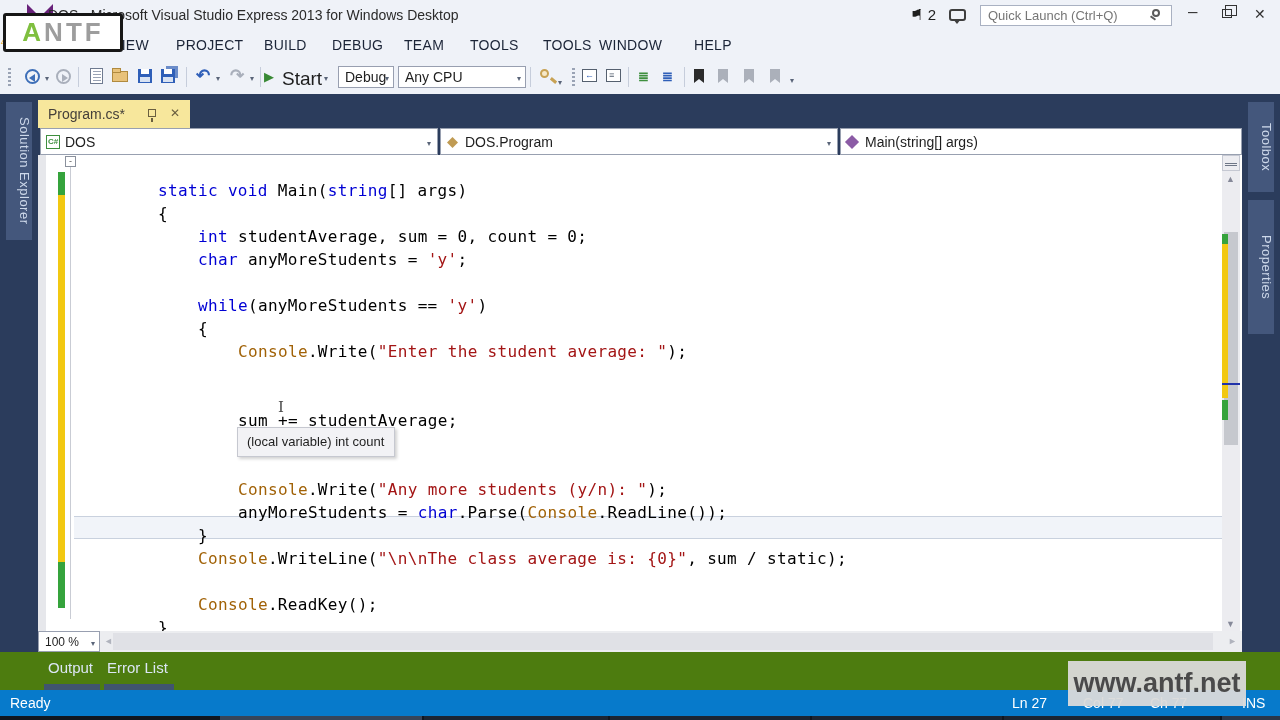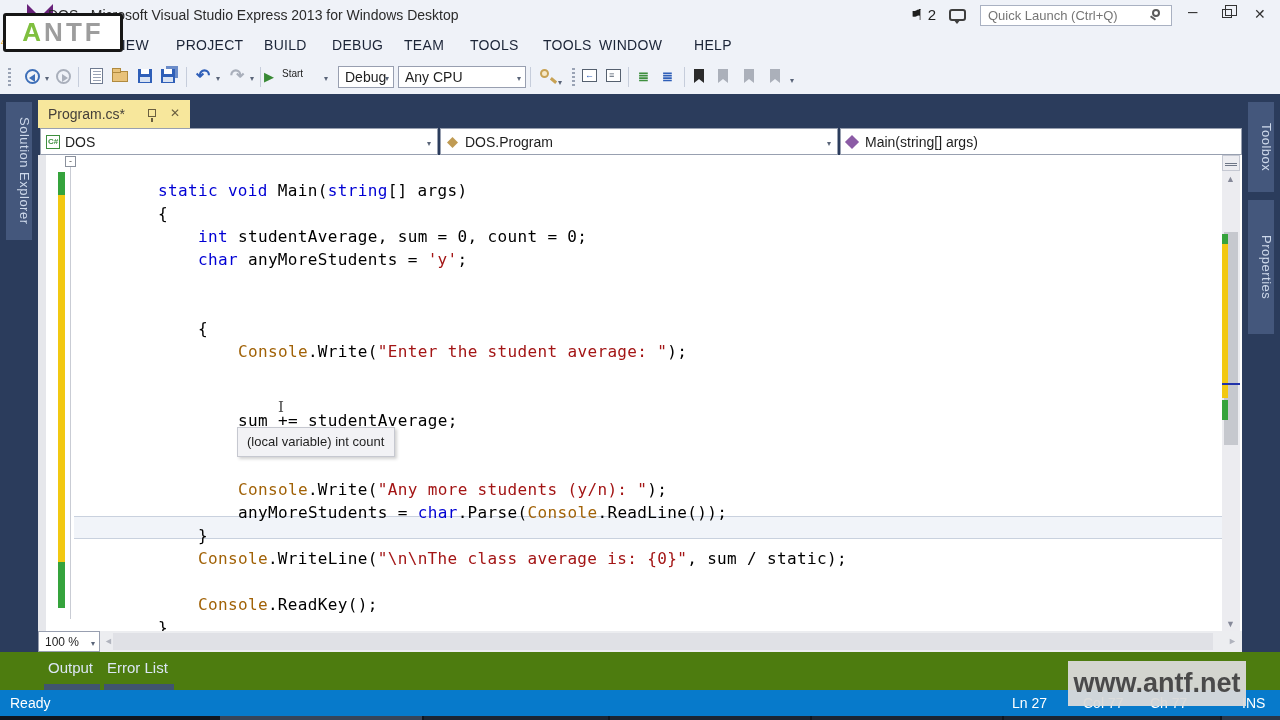--- a/index.html
+++ b/index.html
@@ -57,21 +57,21 @@
   .i-file:before { content:""; position:absolute; right:1px; top:2px; width:8px; height:1px; background:#9AA3B5; box-shadow:0 3px #9AA3B5,0 6px #9AA3B5,0 9px #9AA3B5; }
   .i-folder { position:absolute; top:11px; width:16px; height:11px; background:#E8C27A; border:1px solid #B08A3E; }
   .i-folder:before { content:""; position:absolute; left:-1px; top:-4px; width:7px; height:3px; background:#E8C27A; border:1px solid #B08A3E; }
   .i-floppy { position:absolute; top:9px; width:14px; height:14px; background:#2F5FB8; }
   .i-floppy:before { content:""; position:absolute; left:3px; top:0; width:8px; height:5px; background:#FFFFFF; }
   .i-floppy:after { content:""; position:absolute; left:2px; bottom:1px; width:10px; height:5px; background:#D8E2F2; }
   .i-floppy.all { box-shadow:4px -4px 0 -1px #6B8CC9; }
   .arrowchar { position:absolute; font-size:17px; font-weight:bold; color:#2F5FB8; top:5px; }
   .arrowchar.disabled { color:#A9AFBB; }
   #start-play { left:264px; top:9px; font-size:13px; color:#388934; }
-  #start-label { left:282px; top:8px; font-size:10px; color:#1E1E1E; }
+  #start-label { left:282px; top:8px; font-size:19px; color:#1E1E1E; }
   .combo { position:absolute; top:6px; height:22px; background:#FFFFFF; border:1px solid #989FB0; font-size:14px;
     color:#1E1E1E; padding:2px 0 0 6px; white-space:nowrap; overflow:hidden; }
   .combo .ccaret { position:absolute; right:4px; top:7px; font-size:8px; color:#5A6579; }
   .i-find { position:absolute; top:9px; width:9px; height:9px; border:2px solid #C8A254; border-radius:50%; background:#F7E9C8; }
   .i-find:after { content:""; position:absolute; left:8px; top:8px; width:7px; height:3px; background:#C8A254; transform:rotate(40deg); }
   .mini-rect { position:absolute; top:9px; width:15px; height:13px; border:1px solid #55606F; background:#FFF; }
   .mini-rect:before { content:"←"; position:absolute; font-size:9px; color:#2F5FB8; left:2px; top:0px; }
   .mini-rect.copy:before { content:"≡"; color:#55606F; }
   .i-lines { position:absolute; top:9px; font-size:13px; color:#3E8F3E; font-weight:bold; }
   .i-lines.blue { color:#2F5FB8; }
@@ -250,20 +250,21 @@
   <div class="changebar" style="top:40px; height:367px; background:#F2C811"></div>
   <div class="changebar" style="top:407px; height:46px; background:#35A33C"></div>
   <div class="abs" id="outline-box">-</div>
   <div class="abs" id="outline-line"></div>
   <div class="abs" id="current-line"></div>
   <div class="abs" id="code-lines" style="left:0;top:0;width:1180px;height:476px">
       <div class="code-line" style="top: -6px; left: 120px;"><span class="tok-k">static</span><span class="tok-p"> </span><span class="tok-k">void</span><span class="tok-p"> Main(</span><span class="tok-k">string</span><span class="tok-p">[] args)</span></div>
       <div class="code-line" style="top: 17px; left: 120px;"><span class="tok-p">{</span></div>
       <div class="code-line" style="top: 40px; left: 160px;"><span class="tok-k">int</span><span class="tok-p"> studentAverage, sum = 0, count = 0;</span></div>
       <div class="code-line" style="top: 63px; left: 160px;"><span class="tok-k">char</span><span class="tok-p"> anyMoreStudents = </span><span class="tok-s">'y'</span><span class="tok-p">;</span></div>
+      <div class="code-line" style="top: 109px; left: 160px;"><span class="tok-k">while</span><span class="tok-p">(anyMoreStudents == </span><span class="tok-s">'y'</span><span class="tok-p">)</span></div>
       <div class="code-line" style="top: 132px; left: 160px;"><span class="tok-p">{</span></div>
       <div class="code-line" style="top: 155px; left: 200px;"><span class="tok-t">Console</span><span class="tok-p">.Write(</span><span class="tok-s">"Enter the student average: "</span><span class="tok-p">);</span></div>
       <div class="code-line" style="top: 224px; left: 200px;"><span class="tok-p">sum += studentAverage;</span></div>
       <div class="code-line" style="top: 247px; left: 200px;"><span class="tok-p">count++;</span></div>
       <div class="code-line" style="top: 293px; left: 200px;"><span class="tok-t">Console</span><span class="tok-p">.Write(</span><span class="tok-s">"Any more students (y/n): "</span><span class="tok-p">);</span></div>
       <div class="code-line" style="top: 316px; left: 200px;"><span class="tok-p">anyMoreStudents = </span><span class="tok-k">char</span><span class="tok-p">.Parse(</span><span class="tok-t">Console</span><span class="tok-p">.ReadLine());</span></div>
       <div class="code-line" style="top: 339px; left: 160px;"><span class="tok-p">}</span></div>
       <div class="code-line" style="top: 362px; left: 160px;"><span class="tok-t">Console</span><span class="tok-p">.WriteLine(</span><span class="tok-s">"\n\nThe class average is: {0}"</span><span class="tok-p">, sum / static);</span></div>
       <div class="code-line" style="top: 408px; left: 160px;"><span class="tok-t">Console</span><span class="tok-p">.ReadKey();</span></div>
       <div class="code-line" style="top: 431px; left: 120px;"><span class="tok-p">}</span></div>

